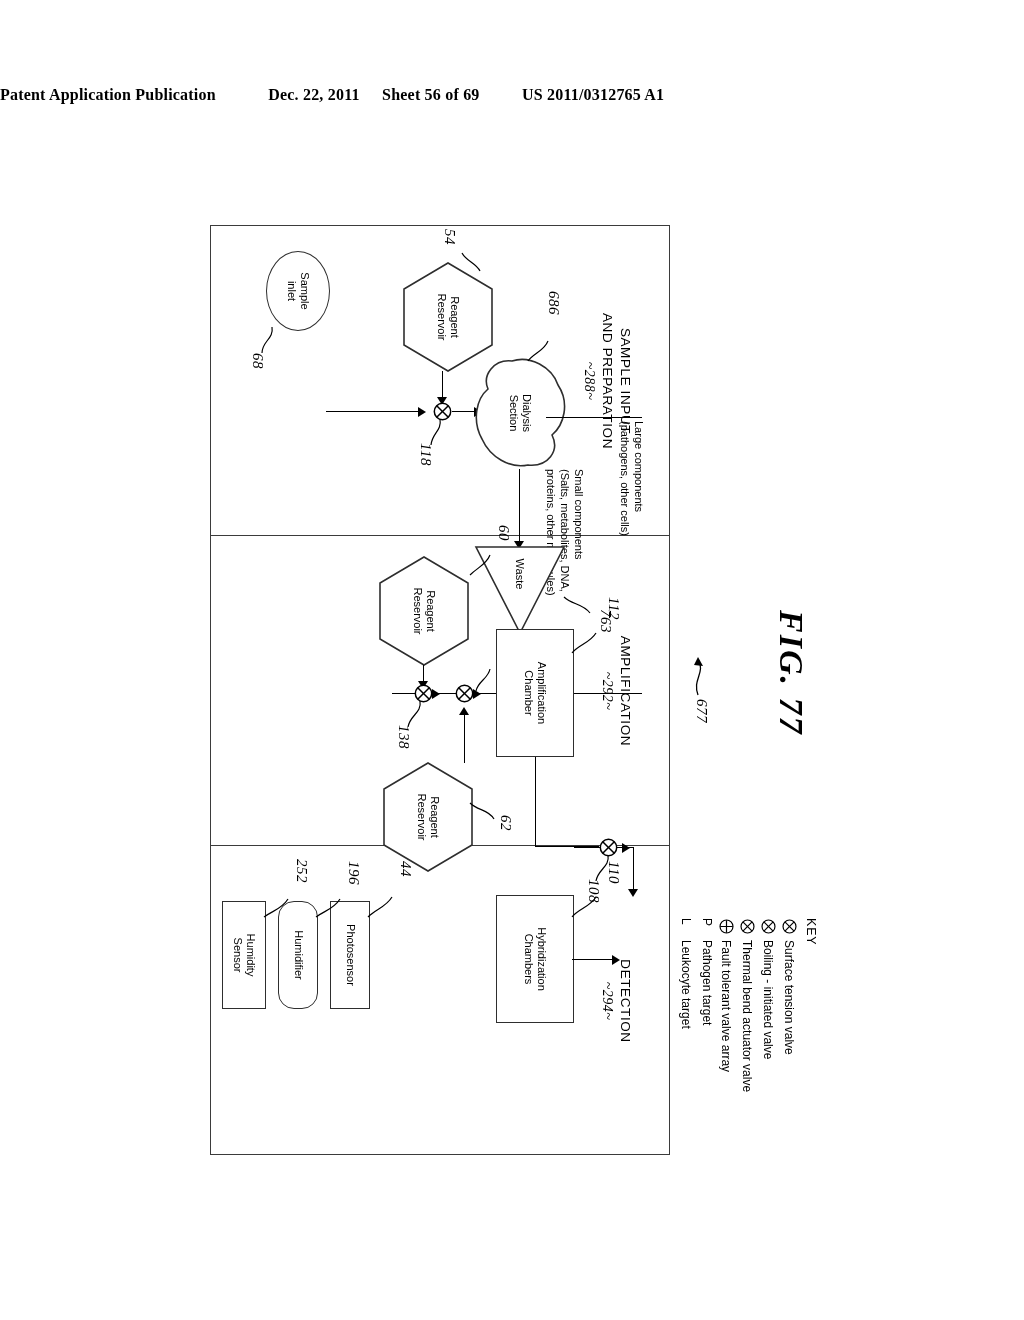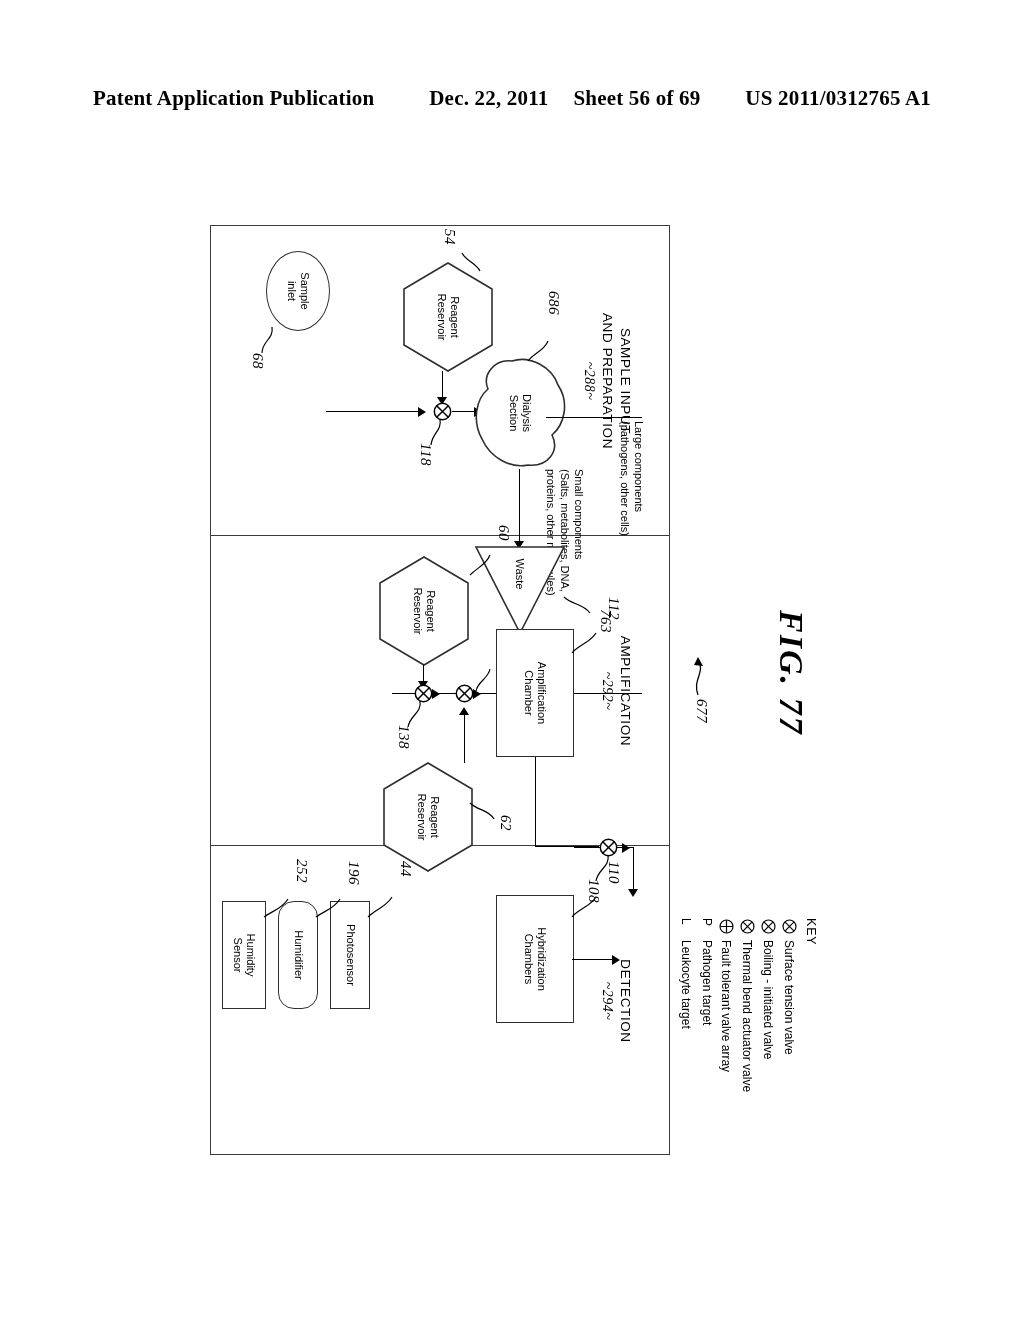--- a/index.html
+++ b/index.html
@@ -10,24 +10,24 @@
     width: 1024px; height: 1320px;
     position: relative;
     font-family: "Liberation Sans", sans-serif;
     color: #000;
     overflow: hidden;
   }
   
   #pub-header {
     position: absolute;
     top: 86px; left: 0; width: 1024px;
-    text-align: center;
+    text-align: left;
     font-family: "Liberation Serif", serif;
     font-weight: bold;
-    font-size: 21px;
+    font-size: 16px;
     letter-spacing: 0.2px;
     white-space: nowrap;
   }
   #pub-header span { display: inline-block; vertical-align: baseline; }
   .hdr-gap-lg { width: 44px; }
   .hdr-gap-sm { width: 14px; }
   .hdr-gap-md { width: 34px; }
 
   
   

